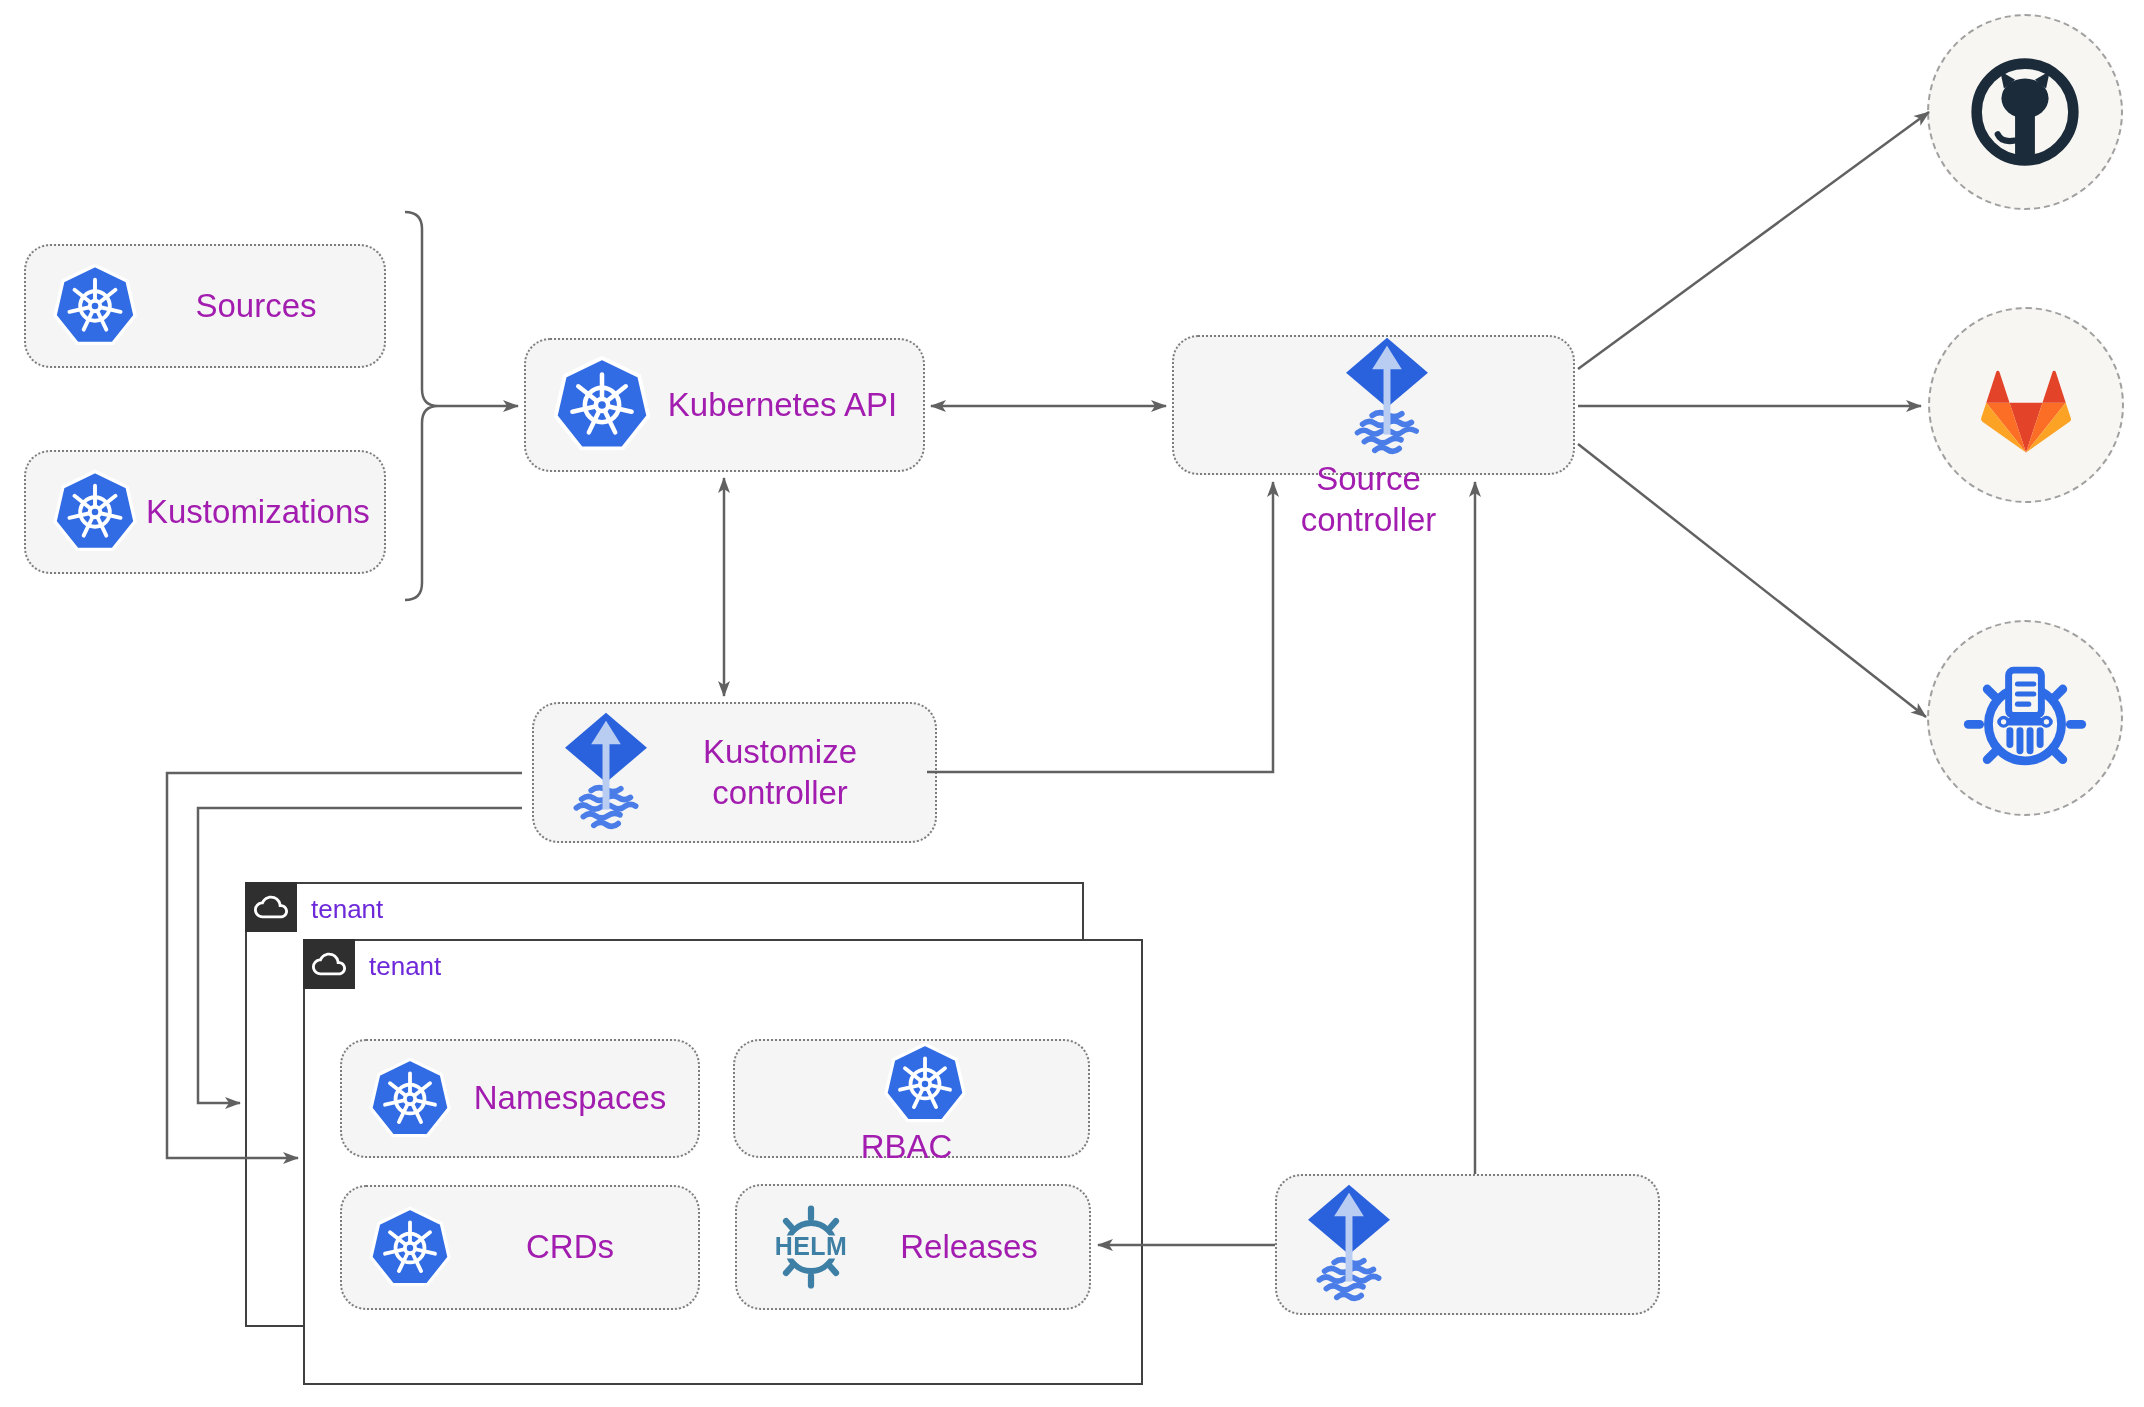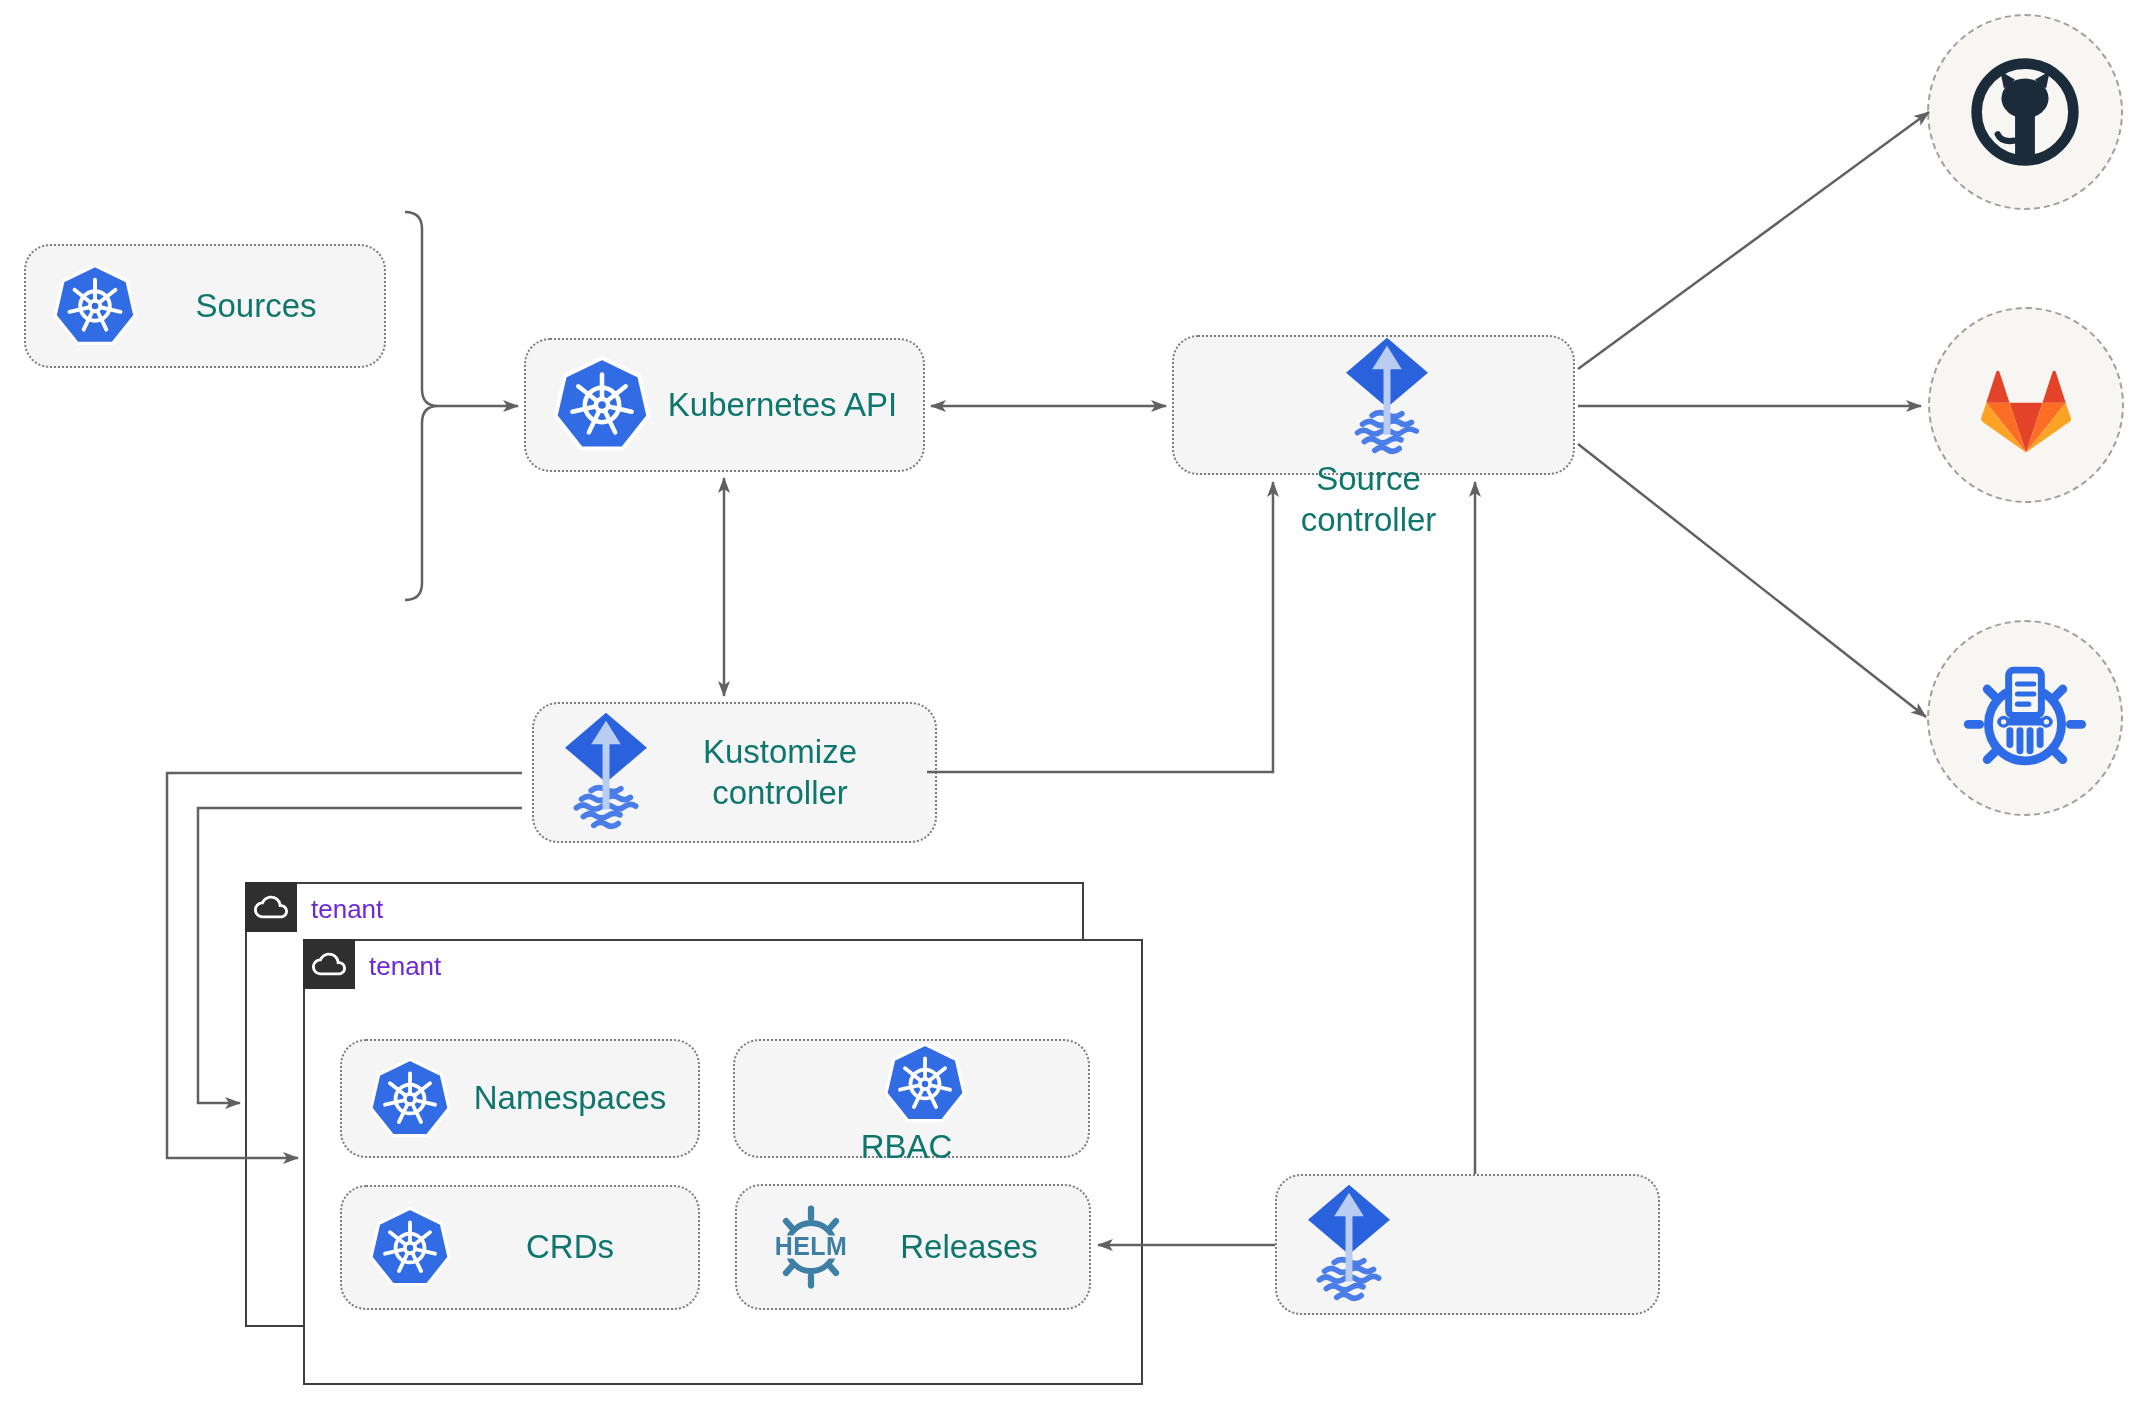--- a/index.html
+++ b/index.html
@@ -6,21 +6,21 @@
   body{font-family:"Liberation Sans","DejaVu Sans",sans-serif;}
   #stage{position:relative;width:2144px;height:1407px;background:#ffffff;overflow:hidden;}
 
   
   .node{
     position:absolute;box-sizing:border-box;
     background:#f5f5f5;border:2.5px dotted #7d7d7d;border-radius:26px;
     display:flex;align-items:center;
   }
   .node .nicon{flex:0 0 auto;margin-left:26px;display:flex;align-items:center;}
-  .node .nlabel{flex:1 1 auto;text-align:center;font-size:33px;color:#0f766e;line-height:1.24;padding:0 18px 0 8px;}
+  .node .nlabel{flex:1 1 auto;text-align:center;font-size:33px;color:#a21caf;line-height:1.24;padding:0 18px 0 8px;}
   .node .nowrap{white-space:nowrap;}
 
   
   .tenant{position:absolute;box-sizing:border-box;background:#ffffff;border:2.5px solid #404040;}
   .tenant-tab{position:absolute;left:-2.5px;top:-2.5px;width:52px;height:50px;background:#2f2f2f;
     display:flex;align-items:center;justify-content:center;}
   .tenant-label{position:absolute;left:64px;top:10px;font-size:26px;color:#6d28d9;text-align:center;}
 
   
   .circle{position:absolute;box-sizing:border-box;width:196px;height:196px;border-radius:50%;
@@ -65,20 +65,39 @@
           <line x1="50" y1="52" x2="36.6" y2="79.9"></line>
           <line x1="50" y1="52" x2="19.8" y2="58.9"></line>
           <line x1="50" y1="52" x2="25.8" y2="32.9"></line>
           <circle cx="50" cy="52" r="6.2" fill="#326ce5"></circle>
         </g>
       </svg>
     </span>
     <span class="nlabel">Sources</span>
   </div>
 
+  <div class="node z3" style="left:24px;top:450px;width:362px;height:124px;">
+    <span class="nicon">
+      <svg width="86" height="88" viewBox="0 0 100 104">
+        <polygon points="50,4 87.9,22.3 97.3,63.3 71.1,96.2 28.9,96.2 2.7,63.3 12.1,22.3" fill="#326ce5" stroke="#ffffff" stroke-width="4"></polygon>
+        <g stroke="#ffffff" stroke-width="4.6" stroke-linecap="round" fill="none">
+          <circle cx="50" cy="52" r="17.5"></circle>
+          <line x1="50" y1="52" x2="50" y2="21"></line>
+          <line x1="50" y1="52" x2="74.2" y2="32.9"></line>
+          <line x1="50" y1="52" x2="80.2" y2="58.9"></line>
+          <line x1="50" y1="52" x2="63.4" y2="79.9"></line>
+          <line x1="50" y1="52" x2="36.6" y2="79.9"></line>
+          <line x1="50" y1="52" x2="19.8" y2="58.9"></line>
+          <line x1="50" y1="52" x2="25.8" y2="32.9"></line>
+          <circle cx="50" cy="52" r="6.2" fill="#326ce5"></circle>
+        </g>
+      </svg>
+    </span>
+    <span class="nlabel">Kustomizations</span>
+  </div>
 
   <div class="node z3" style="left:524px;top:338px;width:401px;height:134px;">
     <span class="nicon">
       <svg width="100" height="102" viewBox="0 0 100 104">
         <polygon points="50,4 87.9,22.3 97.3,63.3 71.1,96.2 28.9,96.2 2.7,63.3 12.1,22.3" fill="#326ce5" stroke="#ffffff" stroke-width="4"></polygon>
         <g stroke="#ffffff" stroke-width="4.6" stroke-linecap="round" fill="none">
           <circle cx="50" cy="52" r="17.5"></circle>
           <line x1="50" y1="52" x2="50" y2="21"></line>
           <line x1="50" y1="52" x2="74.2" y2="32.9"></line>
           <line x1="50" y1="52" x2="80.2" y2="58.9"></line>

